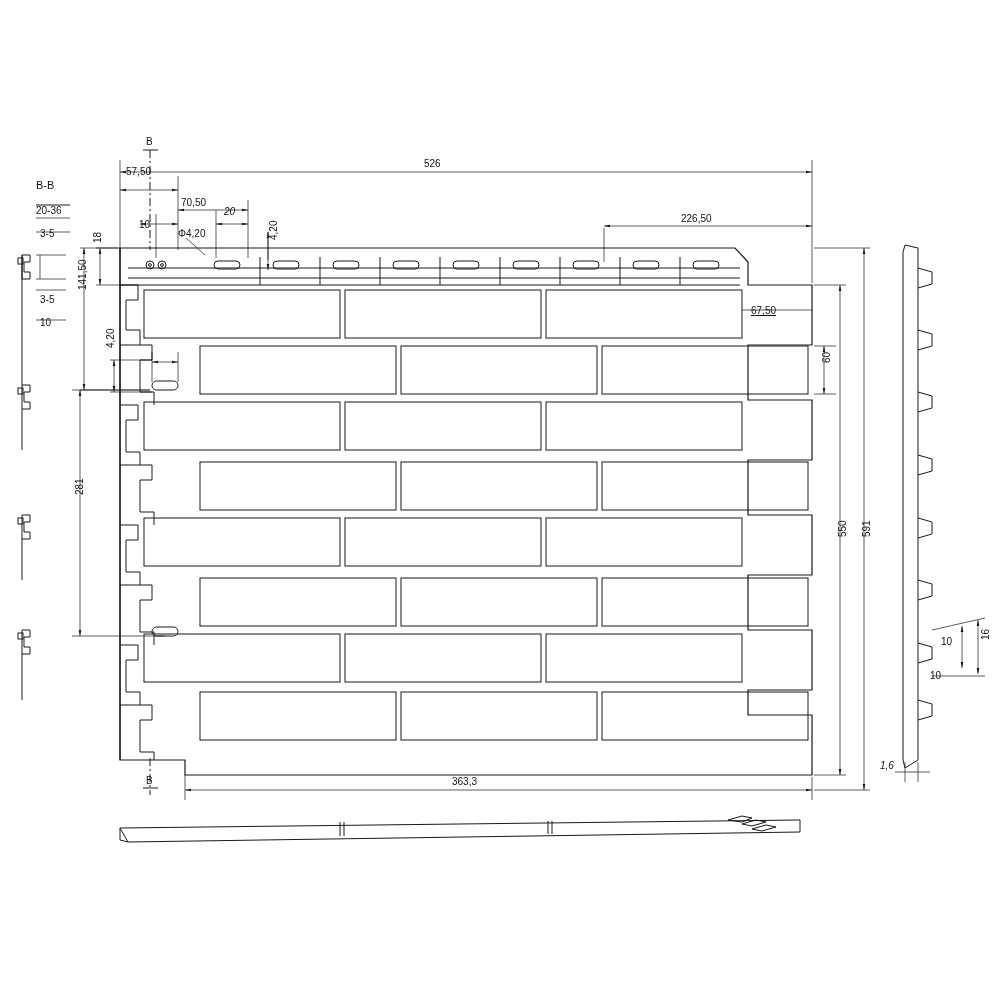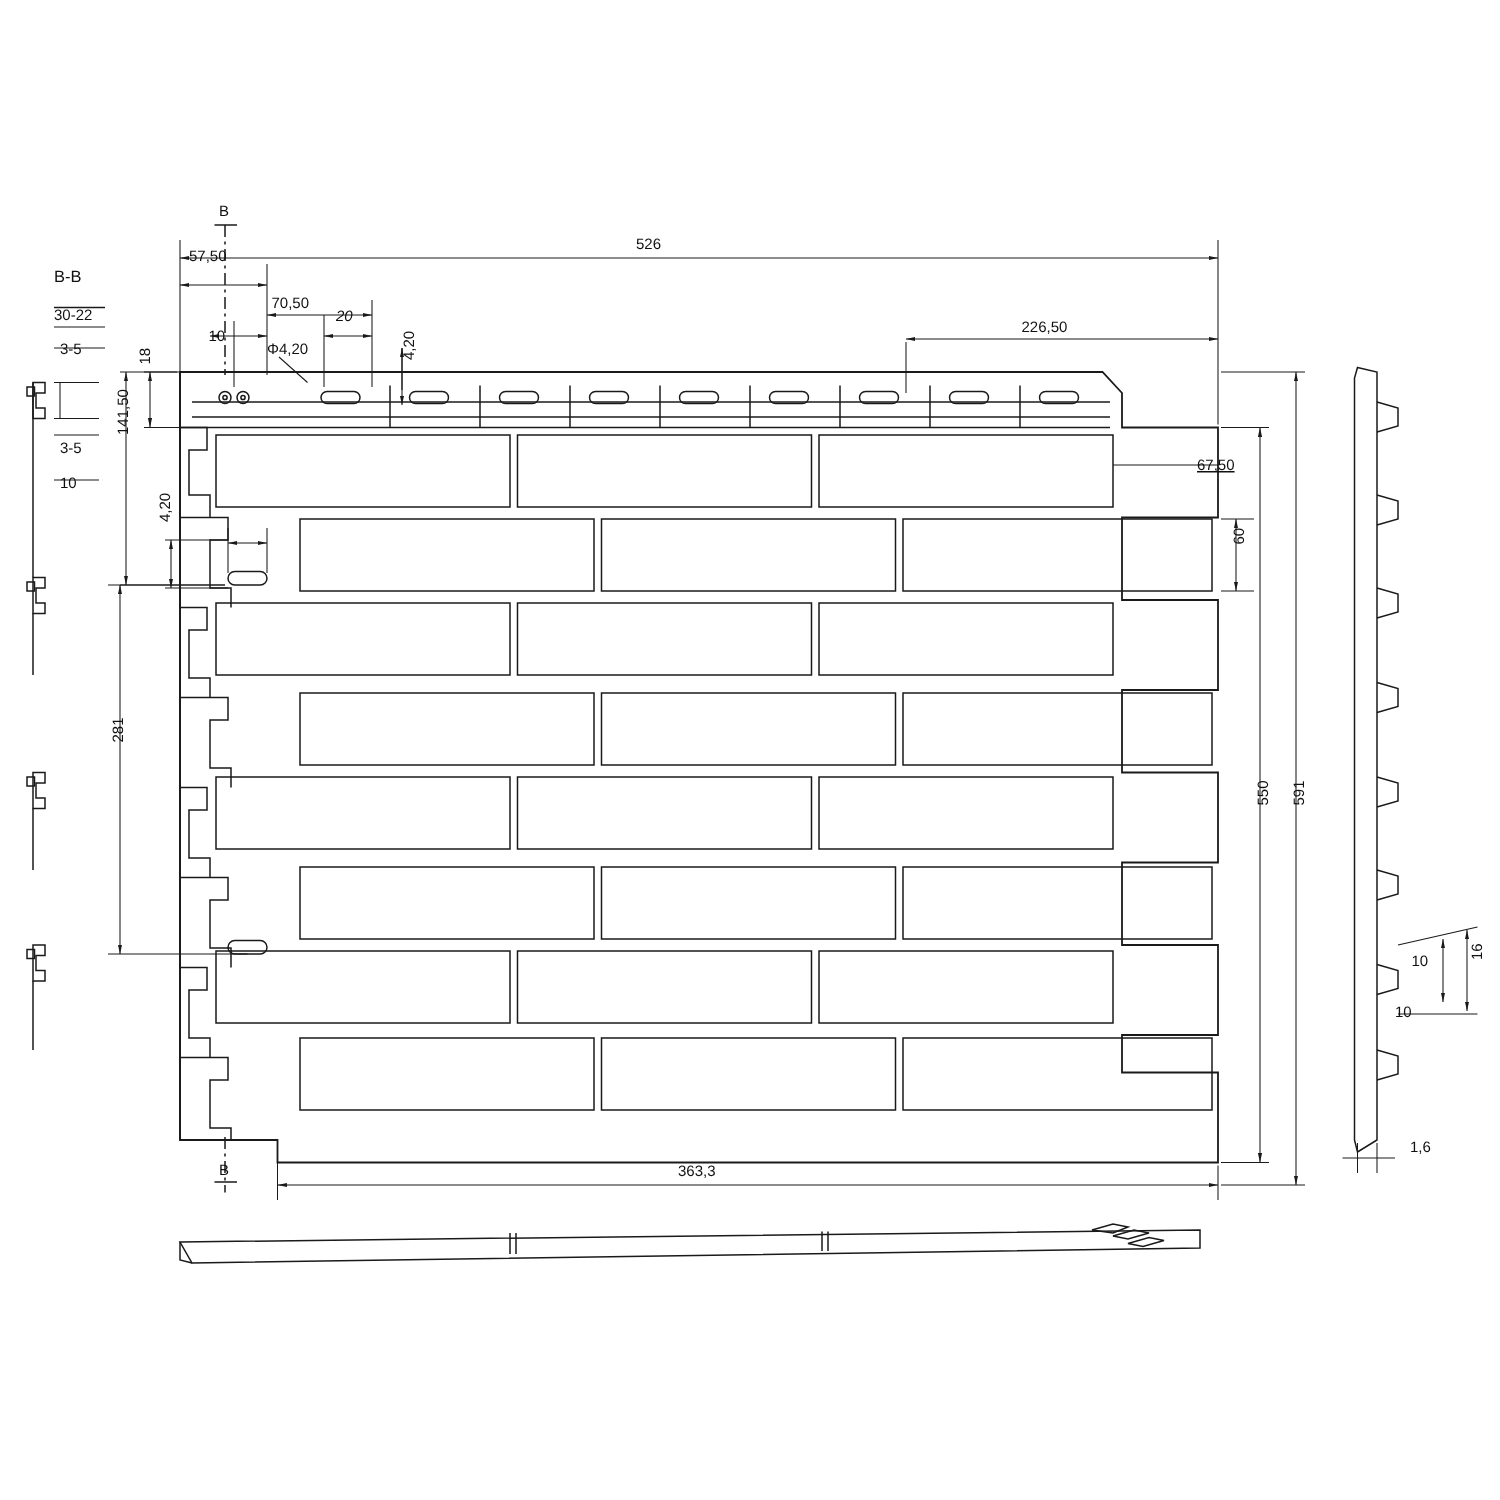--- a/index.html
+++ b/index.html
@@ -318,33 +318,33 @@
   <div class="dim-label" style="left:224px; top:206px;font-style:italic;">20</div>
   <div class="dim-label" style="left:139px; top:219px;">10</div>
   <div class="dim-label" style="left:178px; top:228px;">Φ4,20</div>
   <div class="dim-label vert" style="left:268px; top:240px;">4,20</div>
   <div class="dim-label" style="left:681px; top:213px;">226,50</div>
   <div class="dim-label vert" style="left:92px; top:243px;">18</div>
   <div class="dim-label vert" style="left:77px; top:290px;">141,50</div>
   <div class="dim-label vert" style="left:105px; top:348px;">4,20</div>
   <div class="dim-label" style="left:148px; top:353px;"></div>
   <div class="dim-label vert" style="left:74px; top:495px;">281</div>
-  <div class="dim-label" style="left:798px; top:305px;text-decoration:underline;">67,50</div>
+  <div class="dim-label" style="left:751px; top:305px;text-decoration:underline;">67,50</div>
   <div class="dim-label vert" style="left:821px; top:363px;">60</div>
   <div class="dim-label vert" style="left:837px; top:537px;">550</div>
   <div class="dim-label vert" style="left:861px; top:537px;">591</div>
   <div class="dim-label" style="left:452px; top:776px;">363,3</div>
 
   <div class="dim-label big" style="left:36px; top:180px;">B-B</div>
-  <div class="dim-label" style="left:36px; top:205px;">30-22</div>
+  <div class="dim-label" style="left:36px; top:205px;">20-36</div>
   <div class="dim-label" style="left:40px; top:228px;">3-5</div>
   <div class="dim-label" style="left:40px; top:294px;">3-5</div>
   <div class="dim-label" style="left:40px; top:317px;">10</div>
 
   <div class="dim-label" style="left:146px; top:136px;">B</div>
   <div class="dim-label" style="left:146px; top:775px;">B</div>
 
   <div class="dim-label" style="left:941px; top:636px;">10</div>
   <div class="dim-label vert" style="left:980px; top:640px;">16</div>
   <div class="dim-label" style="left:930px; top:670px;">10</div>
-  <div class="dim-label" style="left:940px; top:760px;">1,6</div>
+  <div class="dim-label" style="left:880px; top:760px;font-style:italic;">1,6</div>
 
 </div>
 
 </body></html>

